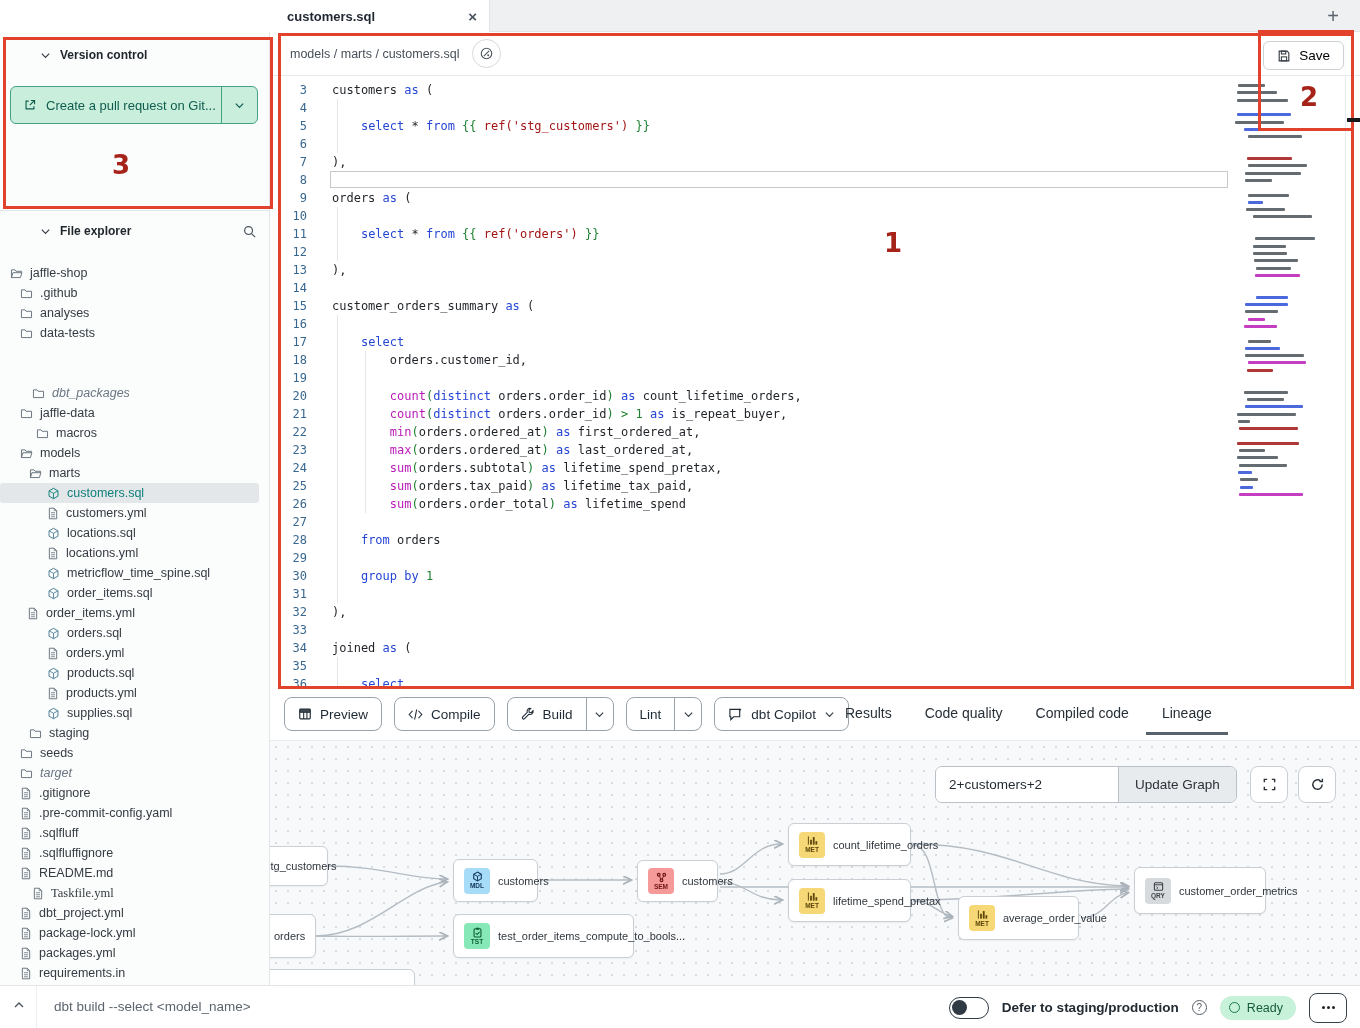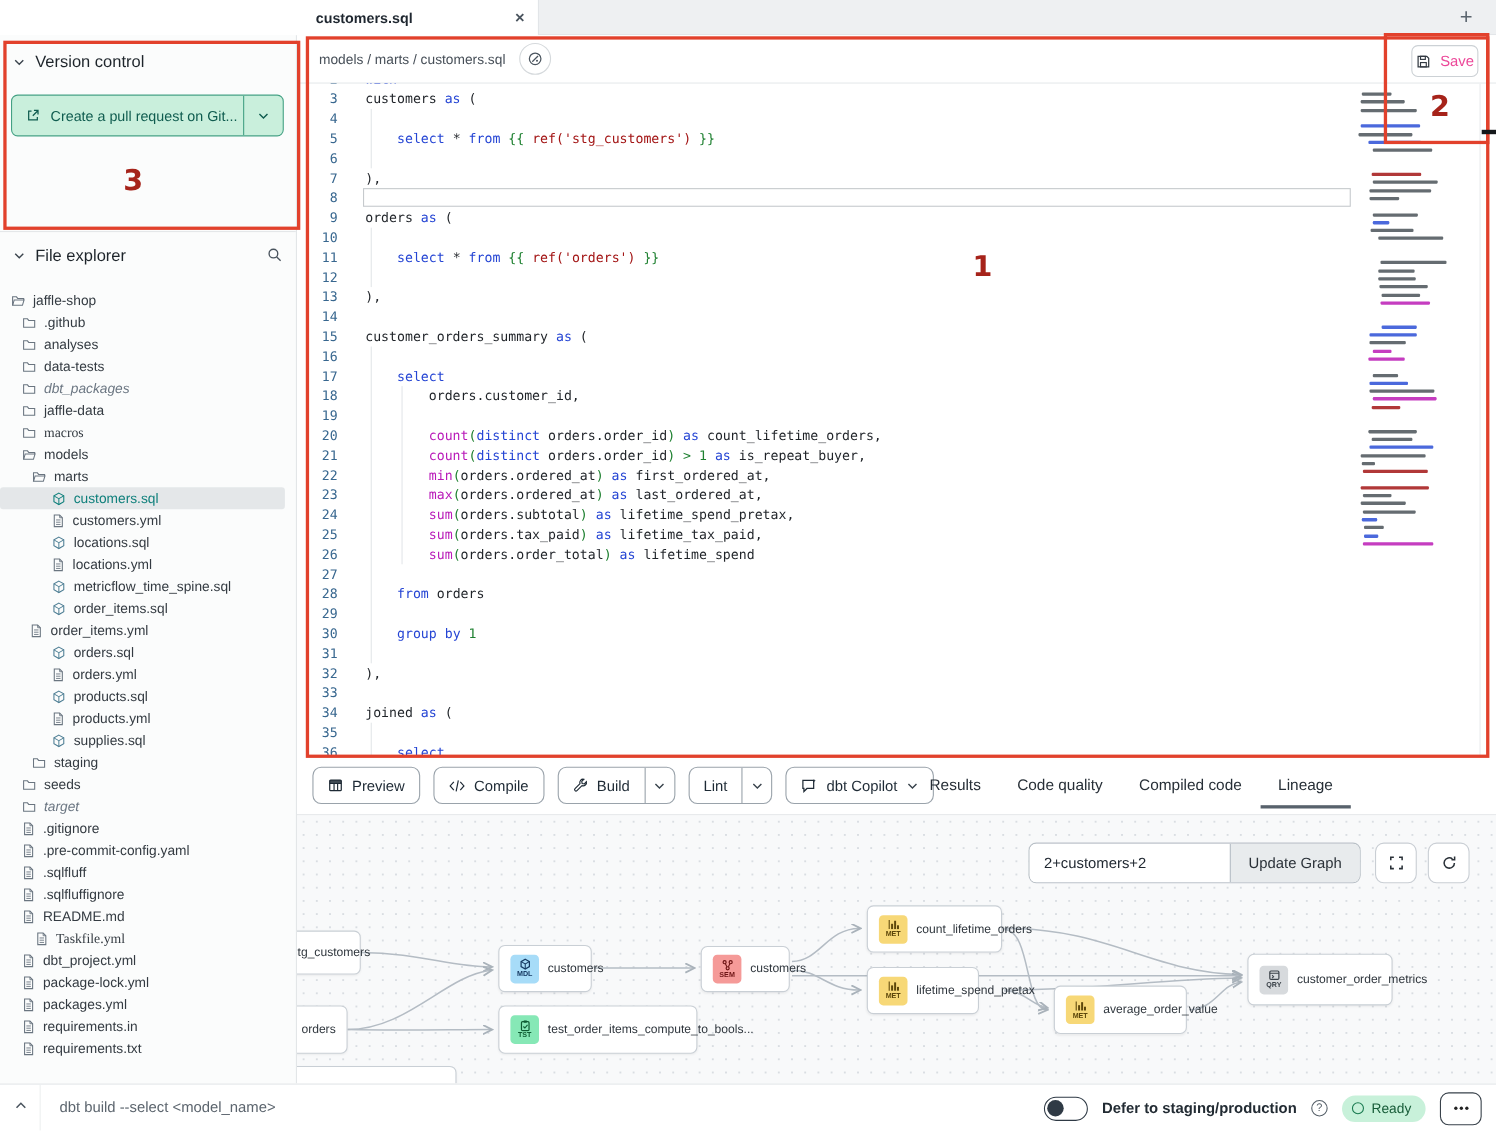--- a/index.html
+++ b/index.html
@@ -17,22 +17,22 @@
   .tab-active { position:absolute; left:0; top:0; width:220px; height:32px; background:#fff;
                 border-right:1px solid #e2e5e8; display:flex; align-items:center;
                 padding:0 12px 0 17px; font-weight:700; font-size:13px; color:#1f2730; }
   .tab-close { margin-left:auto; color:#4a545e; font-size:15px; line-height:1; cursor:pointer; }
   .plusbtn { position:absolute; right:14px; top:3px; width:26px; height:26px; display:flex;
              align-items:center; justify-content:center; font-size:20px; color:#5a646e; cursor:pointer; }
 
   
   .sidebar { position:absolute; left:0; top:32px; width:270px; height:953px; background:#fbfcfc;
              border-right:1px solid #e3e6e8; overflow:hidden; }
-  .sec-header { display:flex; align-items:center; gap:9px; font-size:15px; font-weight:400;
-                color:#1e252b; padding-left:12px; }
+  .sec-header { display:flex; align-items:center; gap:9px; font-size:12px; font-weight:700;
+                color:#1e252b; padding-left:12px;margin-left:28px; }
   .vc-header { position:absolute; top:16px; left:0; right:0; }
   .pr-btn { position:absolute; top:54px; left:10px; width:248px; height:38px; display:flex;
             background:#c9efdc; border:1px solid #44a184; border-radius:6px; overflow:hidden; cursor:pointer; }
   .pr-main { flex:1; display:flex; align-items:center; gap:9px; padding-left:12px;
              font-size:13px; color:#0f5c4f; }
   .pr-caret { width:36px; border-left:1px solid #44a184; display:flex; align-items:center; justify-content:center; }
   .sb-divider { position:absolute; top:178px; left:0; right:0; height:1px; background:#e4e7e9; }
   .fe-header { position:absolute; top:192px; left:0; right:0; }
   .fe-search { position:absolute; right:12px; top:0; display:flex; cursor:pointer; }
   .tree { position:absolute; top:231px; left:0; right:0; }
@@ -44,22 +44,22 @@
   .trow.sel .ic-model { color:#10807c; }
 
   
   .editor { position:absolute; left:270px; top:32px; width:1090px; height:656px; background:#fff; }
   .breadcrumb-bar { position:relative; height:44px; border-bottom:1px solid #e6e9eb; display:flex;
                     align-items:center; padding-left:20px; }
   .crumb { font-size:12.5px; color:#474f58; }
   .copilot-circ { margin-left:12px; width:29px; height:29px; border:1px solid #d5d9dc; border-radius:50%;
                   display:flex; align-items:center; justify-content:center; cursor:pointer; background:#fff; }
   .save-btn { position:absolute; right:16px; top:9px; height:29px; display:flex; align-items:center; gap:8px;
-              padding:0 3px; border:1px solid #ccd1d5; border-radius:6px; background:#fff;
-              font-size:13.5px; color:#ec4899; cursor:pointer; }
+              padding:0 13px; border:1px solid #ccd1d5; border-radius:6px; background:#fff;
+              font-size:13.5px; color:#000000; cursor:pointer; }
   .code { position:absolute; top:44px; left:0; right:0; bottom:0; overflow:hidden;
           font-family:"DejaVu Sans Mono", monospace; font-size:12px; line-height:18px; }
   #code-lines { margin-top:-13px; }
   .cl { display:flex; height:18px; position:relative; }
   .ln { width:37px; text-align:right; color:#38678f; flex:none; }
   .ct { margin-left:25px; white-space:pre; color:#1f2328; }
   .t-kw { color:#2545d4; } .t-fn { color:#b91bb9; } .t-gr { color:#1e8030; }
   .t-str { color:#a31515; } .t-id { color:#1f2328; }
   .hlbar { position:absolute; left:60px; top:0; width:898px; height:17px;
            border:1px solid #c6cacd; pointer-events:none; }
@@ -217,37 +217,37 @@
           <span>analyses</span>
         </div>
         <div class="trow" style="padding-left: 20px;">
           <span class="tic">
             <svg width="13" height="13" viewBox="0 0 16 16">
               <path d="M1.8 13V3.5h4.3l1.4 1.8h6.7V13z" fill="none" stroke="#6a7580" stroke-width="1.2"></path>
             </svg>
           </span>
           <span>data-tests</span>
         </div>
-        <div class="trow ital" style="padding-left: 20px;">
+        <div class="trow ital" style="padding-left: 32px; margin-top: 40px;">
           <span class="tic">
             <svg width="13" height="13" viewBox="0 0 16 16">
               <path d="M1.8 13V3.5h4.3l1.4 1.8h6.7V13z" fill="none" stroke="#6a7580" stroke-width="1.2"></path>
             </svg>
           </span>
           <span>dbt_packages</span>
         </div>
         <div class="trow" style="padding-left: 20px;">
           <span class="tic">
             <svg width="13" height="13" viewBox="0 0 16 16">
               <path d="M1.8 13V3.5h4.3l1.4 1.8h6.7V13z" fill="none" stroke="#6a7580" stroke-width="1.2"></path>
             </svg>
           </span>
           <span>jaffle-data</span>
         </div>
-        <div class="trow" style="padding-left: 20px; font-family: Liberation Serif, serif;">
+        <div class="trow" style="padding-left: 36px;">
           <span class="tic">
             <svg width="13" height="13" viewBox="0 0 16 16">
               <path d="M1.8 13V3.5h4.3l1.4 1.8h6.7V13z" fill="none" stroke="#6a7580" stroke-width="1.2"></path>
             </svg>
           </span>
           <span>macros</span>
         </div>
         <div class="trow" style="padding-left: 20px;">
           <span class="tic">
             <svg width="13" height="13" viewBox="0 0 16 16">
@@ -842,21 +842,21 @@
             <svg width="11" height="11" viewBox="0 0 16 16">
               <path d="M2 14V2" stroke="currentColor" stroke-width="1.4"></path>
               <rect x="4.5" y="7" width="2.6" height="7" fill="currentColor"></rect>
               <rect x="8.5" y="3" width="2.6" height="11" fill="currentColor"></rect>
               <rect x="12.3" y="9" width="2.6" height="5" fill="currentColor"></rect>
             </svg>
             <span class="klbl">MET</span>
           </span>
           <span style="white-space: nowrap;">count_lifetime_orders</span>
         </div>
-        <div class="lnode" style="left: 518px; top: 138px; width: 102px; height: 43px;">
+        <div class="lnode" style="left: 518px; top: 138px; width: 123px; height: 43px;">
           <span class="nicon k-MET">
             <svg width="11" height="11" viewBox="0 0 16 16">
               <path d="M2 14V2" stroke="currentColor" stroke-width="1.4"></path>
               <rect x="4.5" y="7" width="2.6" height="7" fill="currentColor"></rect>
               <rect x="8.5" y="3" width="2.6" height="11" fill="currentColor"></rect>
               <rect x="12.3" y="9" width="2.6" height="5" fill="currentColor"></rect>
             </svg>
             <span class="klbl">MET</span>
           </span>
           <span style="white-space: nowrap;">lifetime_spend_pretax</span>

